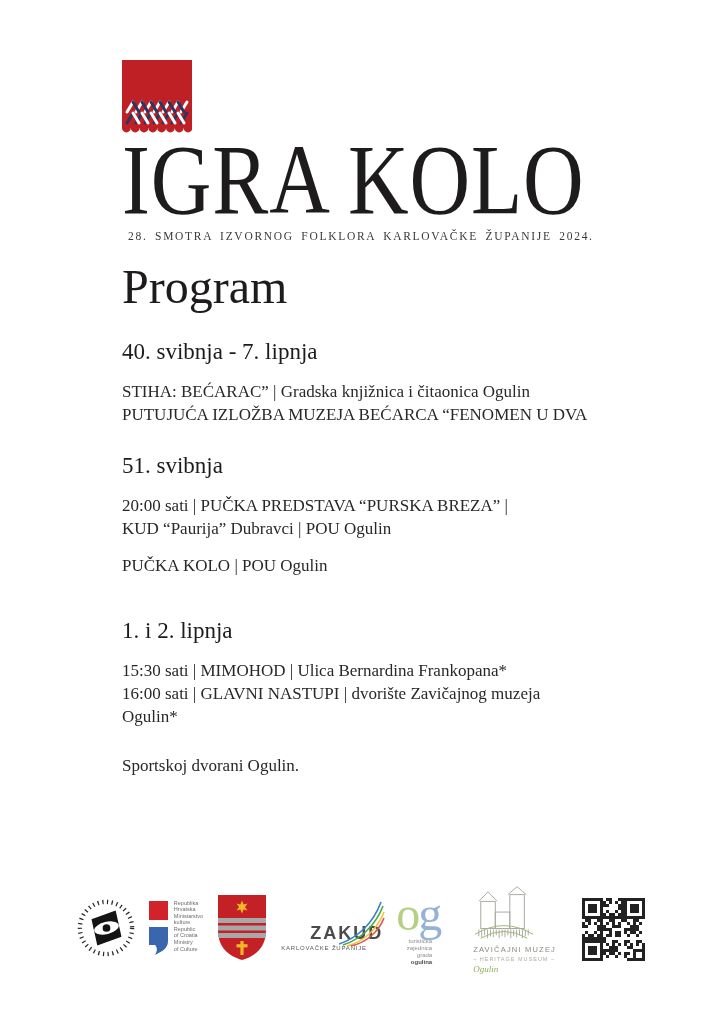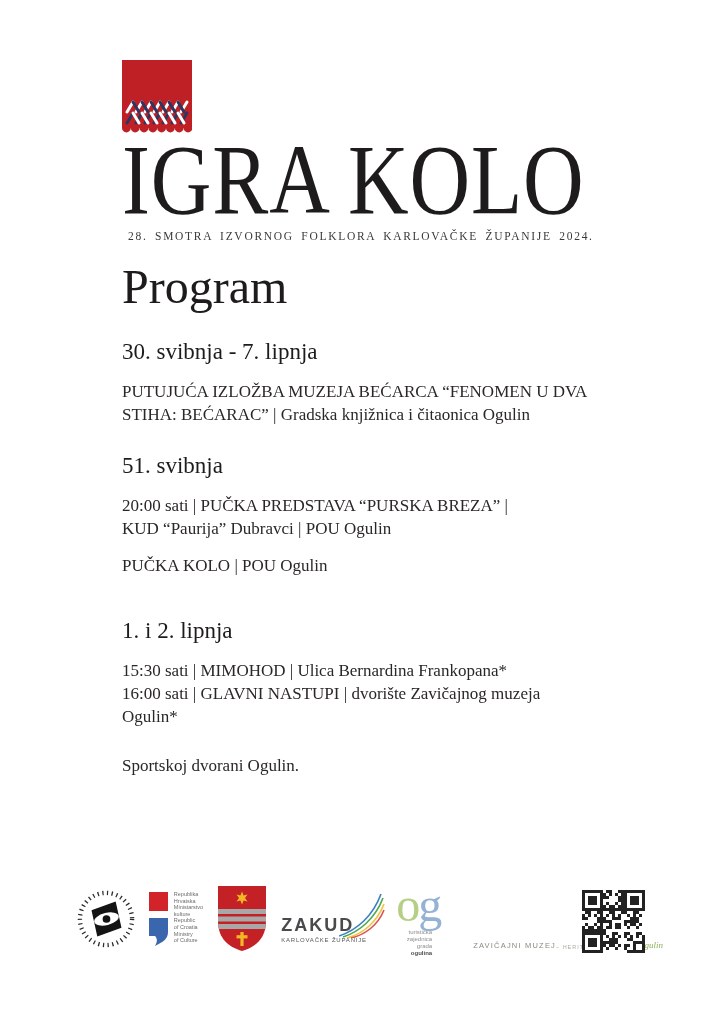--- a/index.html
+++ b/index.html
@@ -24,32 +24,32 @@
   .note{margin-top:26px;}
 
   
   .logos{position:absolute;left:0;right:0;top:885px;display:flex;justify-content:center;
          align-items:center;gap:13px;}
   .logo-block{flex:0 0 auto;}
   .ministry{display:flex;gap:4px;align-items:flex-start;}
   .ministry-text{font-family:"Liberation Sans",sans-serif;font-size:5.5px;line-height:6.6px;color:#6d6d6d;}
   .zakud{position:relative;width:102px;padding-top:16px;}
   .zakud-name{font-family:"Liberation Sans",sans-serif;font-weight:bold;font-size:18px;
-              letter-spacing:2px;color:#4a4a4c;line-height:18px;}
+              letter-spacing:2px;color:#4a4a4c;line-height:18px;text-align:right;}
   .zakud-sub{font-family:"Liberation Sans",sans-serif;font-size:6px;letter-spacing:0.8px;
              color:#58585a;margin-top:3px;white-space:nowrap;}
   .zakud-arcs{position:absolute;right:-2px;top:-8px;}
   .og{display:flex;flex-direction:column;align-items:flex-start;width:64px;}
   .og-mark{font-size:48px;line-height:40px;letter-spacing:-2px;opacity:.8;}
   .og-o{color:#a4c46a;}
   .og-g{color:#7b9ec9;}
   .og-text{font-family:"Liberation Sans",sans-serif;font-size:6px;line-height:7px;text-align:right;
            width:36px;color:#8f8f8f;margin-top:4px;}
   .og-text .bold{font-weight:bold;color:#4c4c4c;}
-  .museum{display:flex;align-items:flex-end;width:96px;}
+  .museum{display:flex;flex-direction:column;align-items:flex-start;width:96px;}
   .museum-name{font-family:"Liberation Sans",sans-serif;font-size:7.5px;letter-spacing:1.2px;
                color:#8b8b80;margin-top:2px;white-space:nowrap;}
   .museum-sub{font-family:"Liberation Sans",sans-serif;font-size:5.5px;letter-spacing:1px;
               color:#adada3;margin-top:2px;white-space:nowrap;}
   .museum-city{font-size:9px;font-style:italic;color:#8fae5a;margin-top:2px;}
   .qr{position:relative;width:63px;height:63px;background:#ffffff;}
   .qr i{position:absolute;width:3px;height:3px;background:#222222;}
 </style>
 </head>
 <body>
@@ -85,24 +85,24 @@
           </g>
         </g>
       </svg>
     </div>
 
     <h1 class="title">IGRA KOLO</h1>
     <div class="subtitle">28. SMOTRA IZVORNOG FOLKLORA KARLOVAČKE ŽUPANIJE 2024.</div>
 
     <h2 class="program-title">Program</h2>
 
-    <h3 class="section-date">30. svibnja - 7. lipnja</h3>
+    <h3 class="section-date">40. svibnja - 7. lipnja</h3>
     <div class="event">
+      <div class="line">STIHA: BEĆARAC” | Gradska knjižnica i čitaonica Ogulin</div>
       <div class="line">PUTUJUĆA IZLOŽBA MUZEJA BEĆARCA “FENOMEN U DVA</div>
-      <div class="line">STIHA: BEĆARAC” | Gradska knjižnica i čitaonica Ogulin</div>
     </div>
 
     <h3 class="section-date">51. svibnja</h3>
     <div class="event">
       <div class="line">20:00 sati | PUČKA PREDSTAVA “PURSKA BREZA” |</div>
       <div class="line">KUD “Paurija” Dubravci | POU Ogulin</div>
     </div>
 
     <div class="event">
       <div class="line">PUČKA KOLO | POU Ogulin</div>

